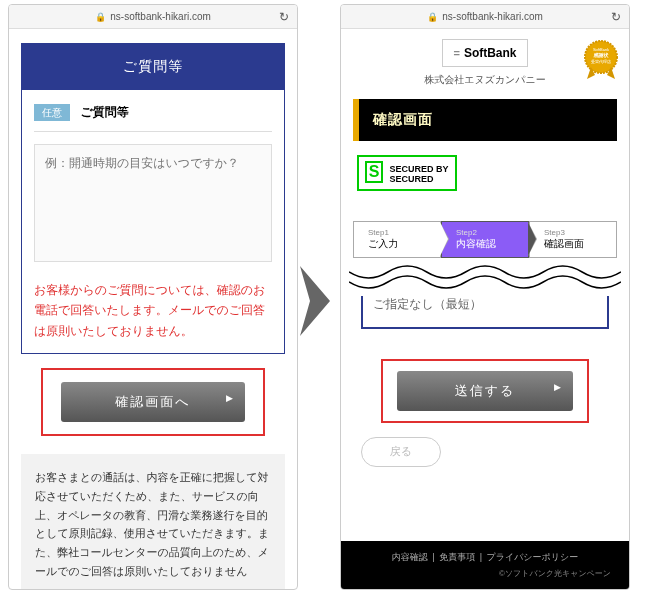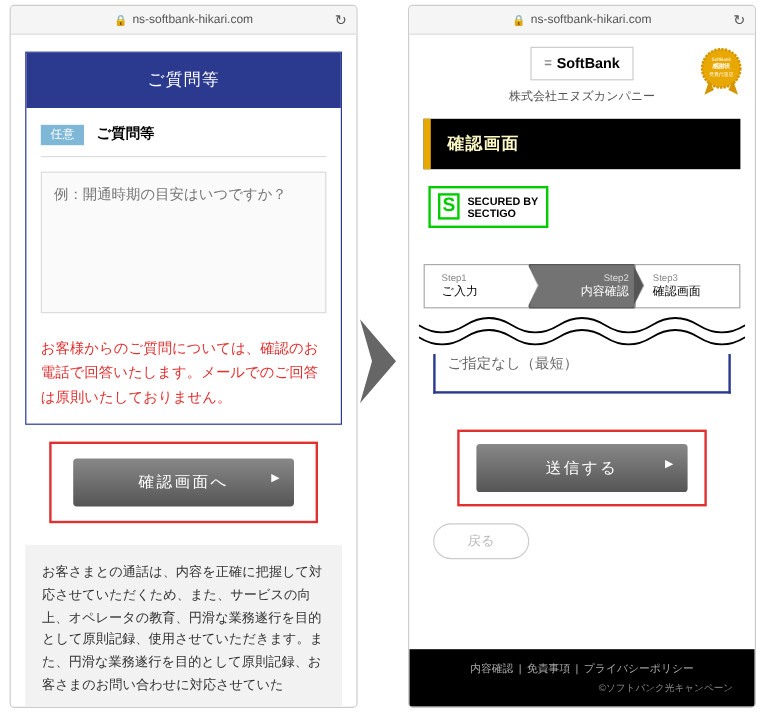--- a/index.html
+++ b/index.html
@@ -33,21 +33,21 @@
   .seal { position: absolute; right: 6px; top: 8px; width: 44px; height: 44px; }
   .seal svg { width: 100%; height: 100%; }
   .confirm-title { background: #000; color: #fef9c3; padding: 12px 14px; font-size: 14px; font-weight: bold; margin: 6px 12px 0; border-left: 6px solid #e8a800; letter-spacing: 1px; }
   .sectigo-row { display: flex; align-items: center; gap: 10px; padding: 14px 16px; }
   .sectigo { border: 2px solid #0c0; padding: 4px 6px; font-size: 9px; font-weight: bold; text-align: left; line-height: 1.1; }
   .sectigo .s-icon { color: #0c0; font-size: 16px; font-weight: bold; border: 2px solid #0c0; display: inline-block; width: 18px; text-align: center; margin-right: 4px; }
   .sectigo-text { font-size: 10px; color: #444; line-height: 1.6; }
   .steps { display: flex; margin: 16px 12px 0; font-size: 10px; }
   .step { flex: 1; padding: 6px 4px 6px 14px; border: 1px solid #aaa; position: relative; text-align: left; background: #fff; }
   .step .sn { font-size: 8px; color: #888; display: block; }
-  .step.active { background: #737373; color: #fff; border-color: #555; text-align: right; }
+  .step.active { background: #8b5cf6; color: #fff; border-color: #555; }
   .step.active .sn { color: #ddd; }
   .step::after { content: ""; position: absolute; right: -8px; top: 0; width: 0; height: 0; border-top: 17px solid transparent; border-bottom: 17px solid transparent; border-left: 8px solid #fff; z-index: 2; }
   .step.active::after { border-left-color: #555; }
   .step::before { content: ""; position: absolute; right: -9px; top: 0; width: 0; height: 0; border-top: 17px solid transparent; border-bottom: 17px solid transparent; border-left: 9px solid #aaa; z-index: 1; }
   .step:last-child::after, .step:last-child::before { display: none; }
   .tear { height: 32px; margin: 6px 8px 0; position: relative; }
   .tear svg { width: 100%; height: 100%; }
   .review-fragment { margin: 0 20px; border: 2px solid #2b3a8f; border-top: none; padding: 0 10px 14px; font-size: 12px; color: #666; }
   .btn-wrap-r { margin: 30px 40px 0; border: 2px solid #e03030; padding: 10px 14px; }
   .back-btn { margin: 14px 20px 0; display: inline-block; width: 80px; height: 30px; border: 1px solid #ccc; border-radius: 15px; font-size: 11px; color: #bbb; background: #fff; cursor: pointer; }
@@ -74,21 +74,21 @@
           <span class="badge">任意</span>
           <span class="badge-label">ご質問等</span>
         </div>
         <textarea class="textarea" placeholder="例：開通時期の目安はいつですか？" style=""></textarea>
         <div class="red-note">お客様からのご質問については、確認のお電話で回答いたします。メールでのご回答は原則いたしておりません。</div>
       </div>
     </div>
     <div class="btn-wrap">
       <button class="btn">確認画面へ</button>
     </div>
-    <div class="disclaimer">お客さまとの通話は、内容を正確に把握して対応させていただくため、また、サービスの向上、オペレータの教育、円滑な業務遂行を目的として原則記録、使用させていただきます。また、円滑な業務遂行を目的として原則記録、お客さまのお問い合わせに対応させていた</div>
+    <div class="disclaimer">お客さまとの通話は、内容を正確に把握して対応させていただくため、また、サービスの向上、オペレータの教育、円滑な業務遂行を目的として原則記録、使用させていただきます。また、弊社コールセンターの品質向上のため、メールでのご回答は原則いたしておりません</div>
   </div>
 </div>
 
 <div class="arrow-between">
   <svg viewBox="0 0 40 70">
       <polygon points="0,0 30,35 0,70 10,35" fill="#666"></polygon>
     </svg>
 </div>
 
 <div class="phone phone-right">
@@ -116,21 +116,21 @@
           <text x="22" y="26" font-size="4" fill="#fff" text-anchor="middle">受賞代理店</text>
         </svg>
       </div>
     </div>
     <div class="confirm-title">確認画面</div>
     <div class="sectigo-row">
       <div class="sectigo">
         <span class="s-icon">S</span>
         <span style="display:inline-block;vertical-align:middle;">
           <span>SECURED BY</span><br>
-          <b>SECTIGO</b>
+          <b>SECURED</b>
         </span>
       </div>
     </div>
     <div class="steps">
       <div class="step"><span class="sn">Step1</span><span>ご入力</span></div>
       <div class="step active"><span class="sn">Step2</span><span>内容確認</span></div>
       <div class="step"><span class="sn">Step3</span><span>確認画面</span></div>
     </div>
     <div class="tear">
       <svg viewBox="0 0 280 32" preserveAspectRatio="none">

